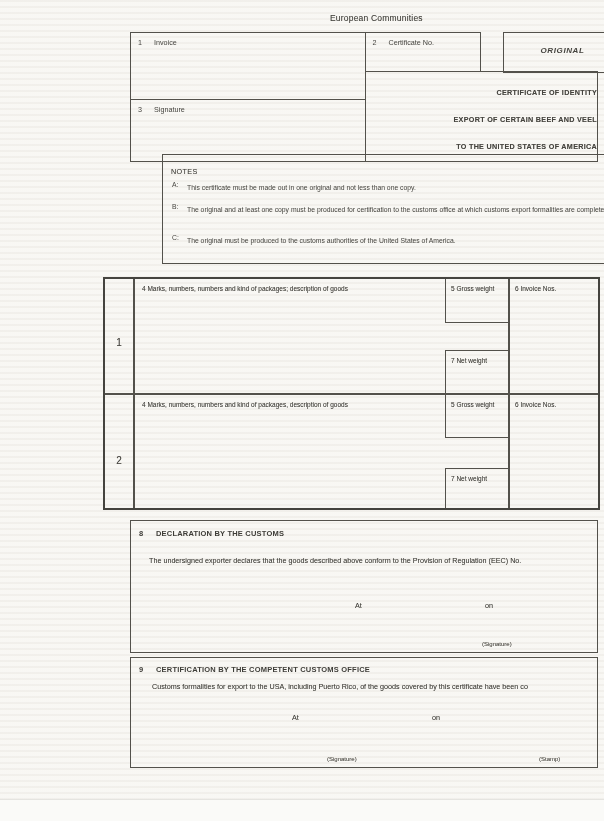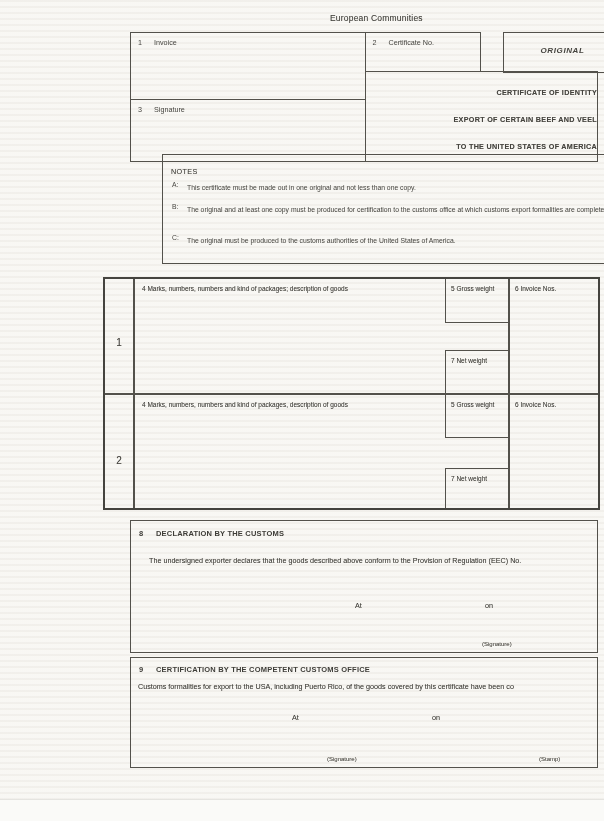--- a/index.html
+++ b/index.html
@@ -144,21 +144,21 @@
     <div class="txt section-body" style="left:224px; top:80px;">At</div>
     <div class="txt section-body" style="left:354px; top:80px;">on</div>
     <div class="txt small-note" style="left:351px; top:120px;">(Signature)</div>
   </div>
 
   <div class="box" style="left:130px; top:657px; width:468px; height:111px;">
     <div class="section-heading" style="top:7px;">
       <span class="cell-num">9</span>
       <span>CERTIFICATION BY THE COMPETENT CUSTOMS OFFICE</span>
     </div>
-    <div class="txt section-body" style="left:7px; top:24px;">Customs formalities for export to the USA, including Puerto Rico, of the goods covered by this certificate have been co</div>
+    <div class="txt section-body" style="left:21px; top:24px;">Customs formalities for export to the USA, including Puerto Rico, of the goods covered by this certificate have been co</div>
     <div class="txt section-body" style="left:161px; top:55px;">At</div>
     <div class="txt section-body" style="left:301px; top:55px;">on</div>
     <div class="txt small-note" style="left:196px; top:98px;">(Signature)</div>
     <div class="txt small-note" style="left:408px; top:98px;">(Stamp)</div>
   </div>
 
   <div class="bottom-band"></div>
 
 </div>
 

